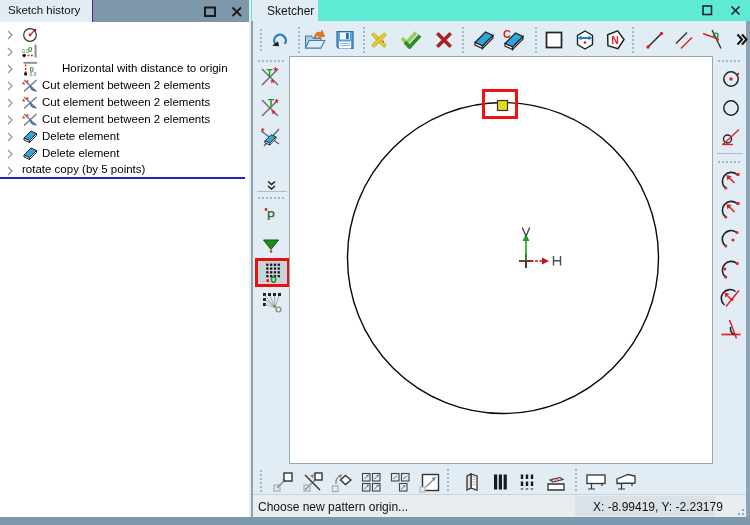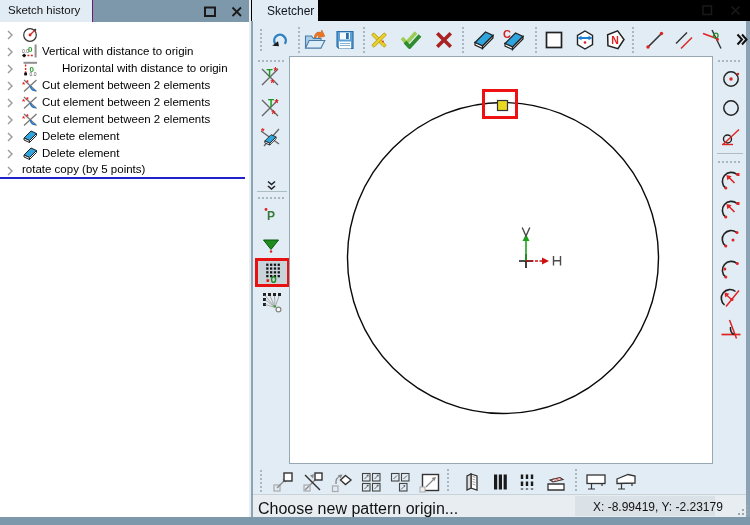--- a/index.html
+++ b/index.html
@@ -97,38 +97,37 @@
         <path d="M2 10 L9 3 L14.5 5.5 L7.5 12.5 Z" fill="#2ea5df" stroke="#222" stroke-width="1"></path>
         <path d="M2 10 L7.5 12.5 L7.5 14.5 L2 12 Z" fill="#f2f8fc" stroke="#222" stroke-width="1"></path>
         <path d="M7.5 12.5 L14.5 5.5 L14.5 7.5 L7.5 14.5 Z" fill="#f2f8fc" stroke="#222" stroke-width="1"></path>
       </g>
       <g transform="translate(0,119)">
         <path d="M2 10 L9 3 L14.5 5.5 L7.5 12.5 Z" fill="#2ea5df" stroke="#222" stroke-width="1"></path>
         <path d="M2 10 L7.5 12.5 L7.5 14.5 L2 12 Z" fill="#f2f8fc" stroke="#222" stroke-width="1"></path>
         <path d="M7.5 12.5 L14.5 5.5 L14.5 7.5 L7.5 14.5 Z" fill="#f2f8fc" stroke="#222" stroke-width="1"></path>
       </g>
     </svg>
-    <div class="abs" style="left:42px;top:23px;">Vertical with distance to origin</div>
     <div class="abs" style="left:42px;top:40px;padding-left:20px;">Horizontal with distance to origin</div>
     <div class="abs" style="left:42px;top:57px;">Cut element between 2 elements</div>
     <div class="abs" style="left:42px;top:74px;">Cut element between 2 elements</div>
     <div class="abs" style="left:42px;top:91px;">Cut element between 2 elements</div>
     <div class="abs" style="left:42px;top:108px;">Delete element</div>
     <div class="abs" style="left:42px;top:125px;">Delete element</div>
     <div class="abs" style="left:22px;top:141px;">rotate copy (by 5 points)</div>
   </div>
 
   <div class="abs" style="left:0;top:176.5px;width:245px;height:2.8px;background:#2121cc;"></div>
 </div>
 
 <div class="abs" style="left:249px;top:0;width:2px;height:517px;background:#e8eef2;"></div>
 
 <div class="abs" style="left:251px;top:0;width:499px;height:517px;background:#e1ecf4;">
 
-  <div class="abs" style="left:0;top:0;width:499px;height:21px;background:#000000;">
+  <div class="abs" style="left:0;top:0;width:499px;height:21px;background:#5eead4;">
     <div class="abs" style="left:1px;top:0;width:66px;height:21px;background:#e1ecf4;">
       <div class="abs" style="left:15px;top:3.5px;font-size:12px;color:#10141a;">Sketcher</div>
     </div>
     <svg class="abs" style="left:450px;top:4px;" width="13" height="13" viewBox="0 0 13 13">
       <rect x="2" y="2" width="8.5" height="8.5" fill="none" stroke="#1a1a1a" stroke-width="1.5"></rect>
     </svg>
     <svg class="abs" style="left:478px;top:4px;" width="13" height="13" viewBox="0 0 13 13">
       <path d="M2.5 2.5 L10.5 10.5 M10.5 2.5 L2.5 10.5" stroke="#1a1a1a" stroke-width="1.5"></path>
     </svg>
   </div>
@@ -472,21 +471,21 @@
       <path d="M7.5 13.5 L7.5 19 M18 13.5 L18 16 M4 19 L11 19" stroke="#333" stroke-width="1.2" fill="none"></path>
     </svg>
 
     <svg class="abs" style="left:361px;top:6px;" width="26" height="24" viewBox="0 0 26 24">
       <path d="M3 9 L14 4.5 L21 6 L21 13 L3 13.5 Z" fill="#fff" stroke="#333" stroke-width="1.3"></path>
       <path d="M7.5 13.5 L7.5 19 M18 13 L18 16 M4 19 L11 19" stroke="#333" stroke-width="1.2" fill="none"></path>
     </svg>
   </div>
 
   <div class="abs" style="left:2px;top:494px;width:493px;height:23px;background:#e7edf1;border-top:1px solid #c8d4da;">
-    <div class="abs" style="left:5px;top:5px;font-size:16px;color:#111;">Choose new pattern origin...</div>
+    <div class="abs" style="left:5px;top:5px;font-size:12px;color:#111;">Choose new pattern origin...</div>
     <div class="abs" style="left:322px;top:1px;width:140px;height:20px;background:#dbe2e7;"></div>
     <div class="abs" style="left:340px;top:5px;font-size:12px;color:#111;">X: -8.99419, Y: -2.23179</div>
     <svg class="abs" style="left:484px;top:9px;" width="12" height="12" viewBox="0 0 12 12">
       <g fill="#9aa8b0">
           <rect x="9" y="9" width="2" height="2"></rect>
           <rect x="9" y="5" width="2" height="2"></rect>
           <rect x="5" y="9" width="2" height="2"></rect>
           <rect x="9" y="1" width="2" height="2"></rect>
           <rect x="1" y="9" width="2" height="2"></rect>
           <rect x="5" y="5" width="2" height="2"></rect>

